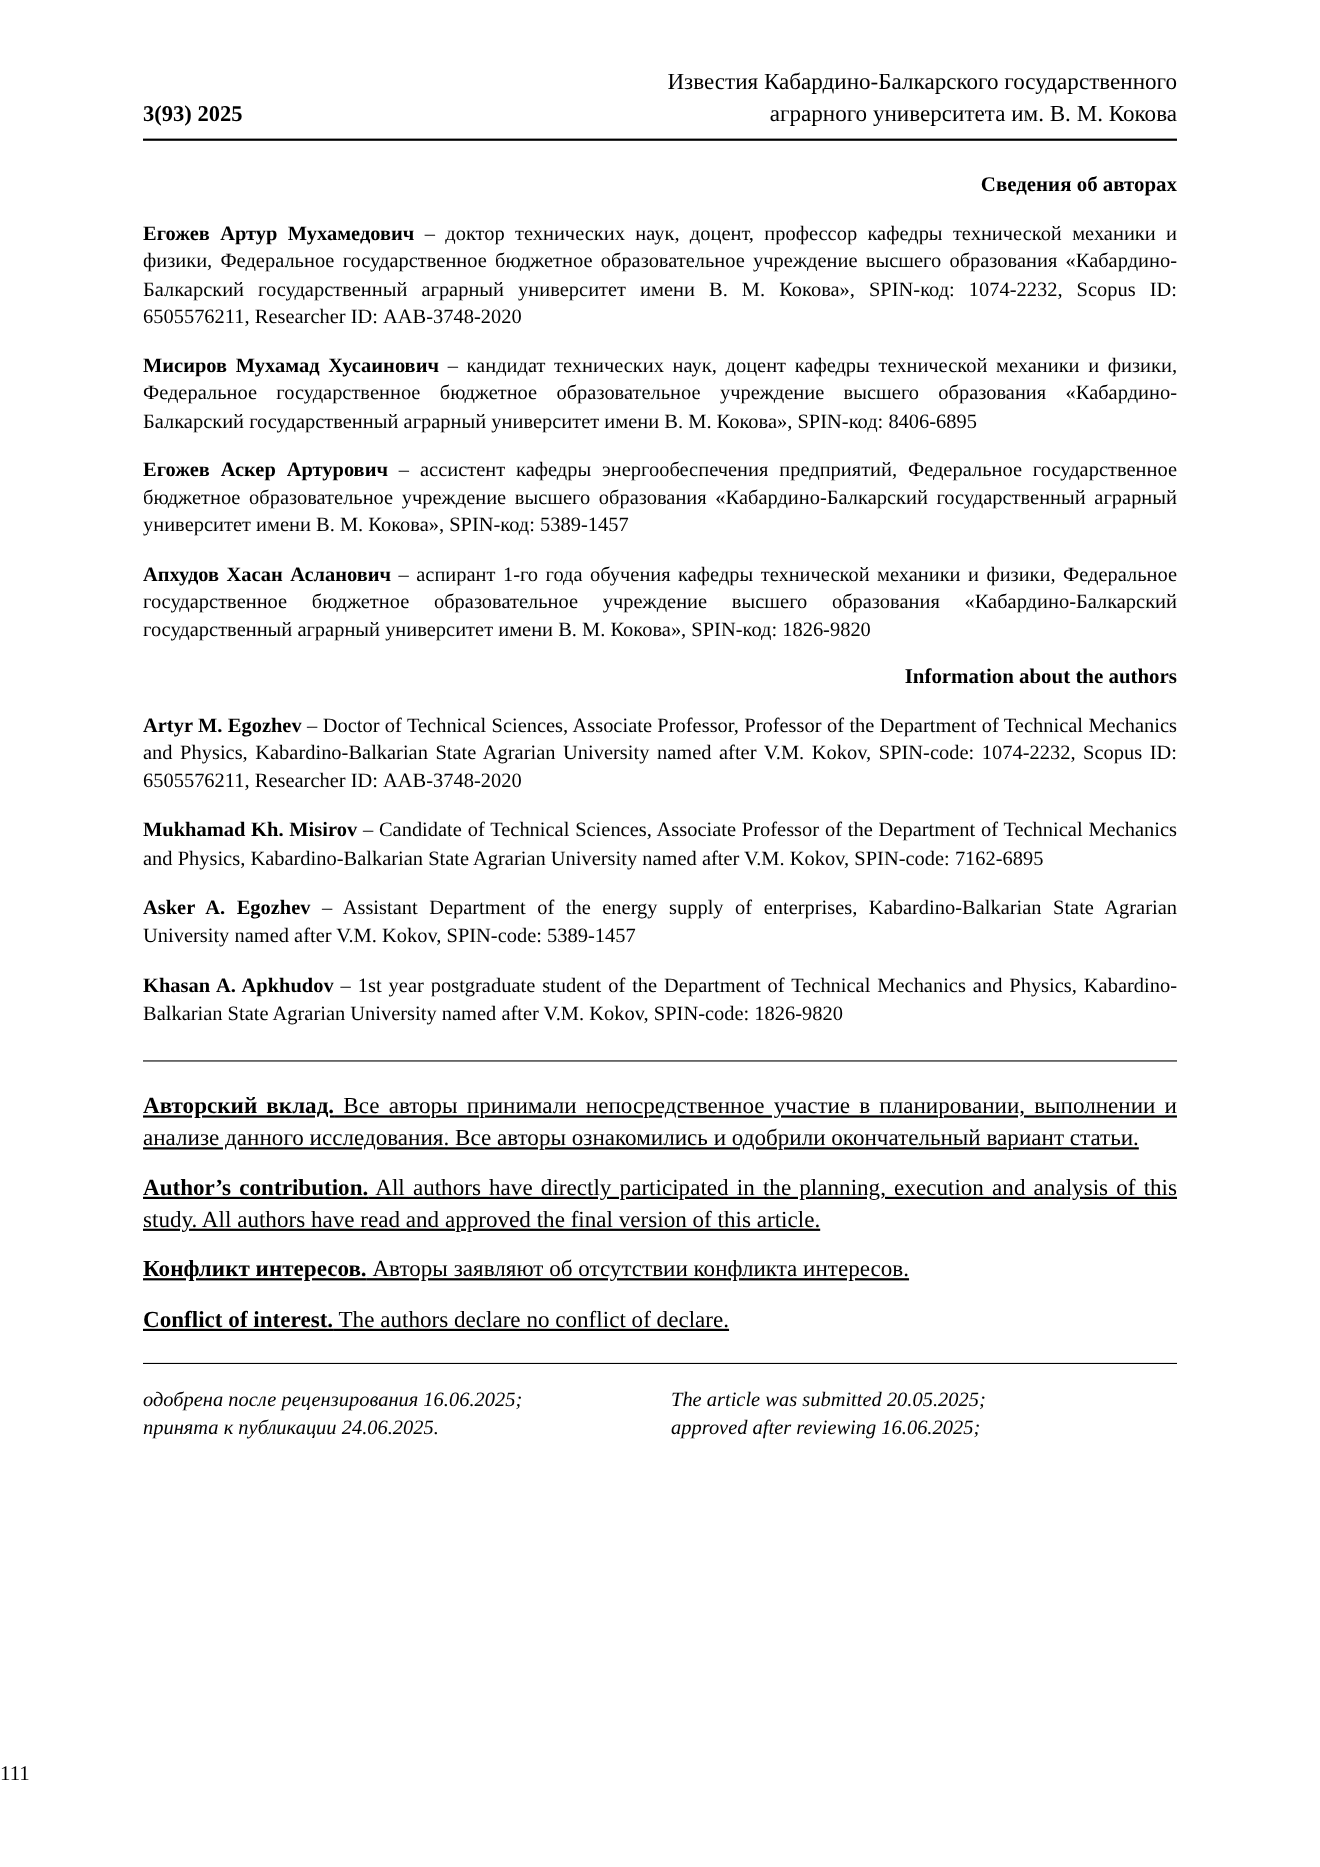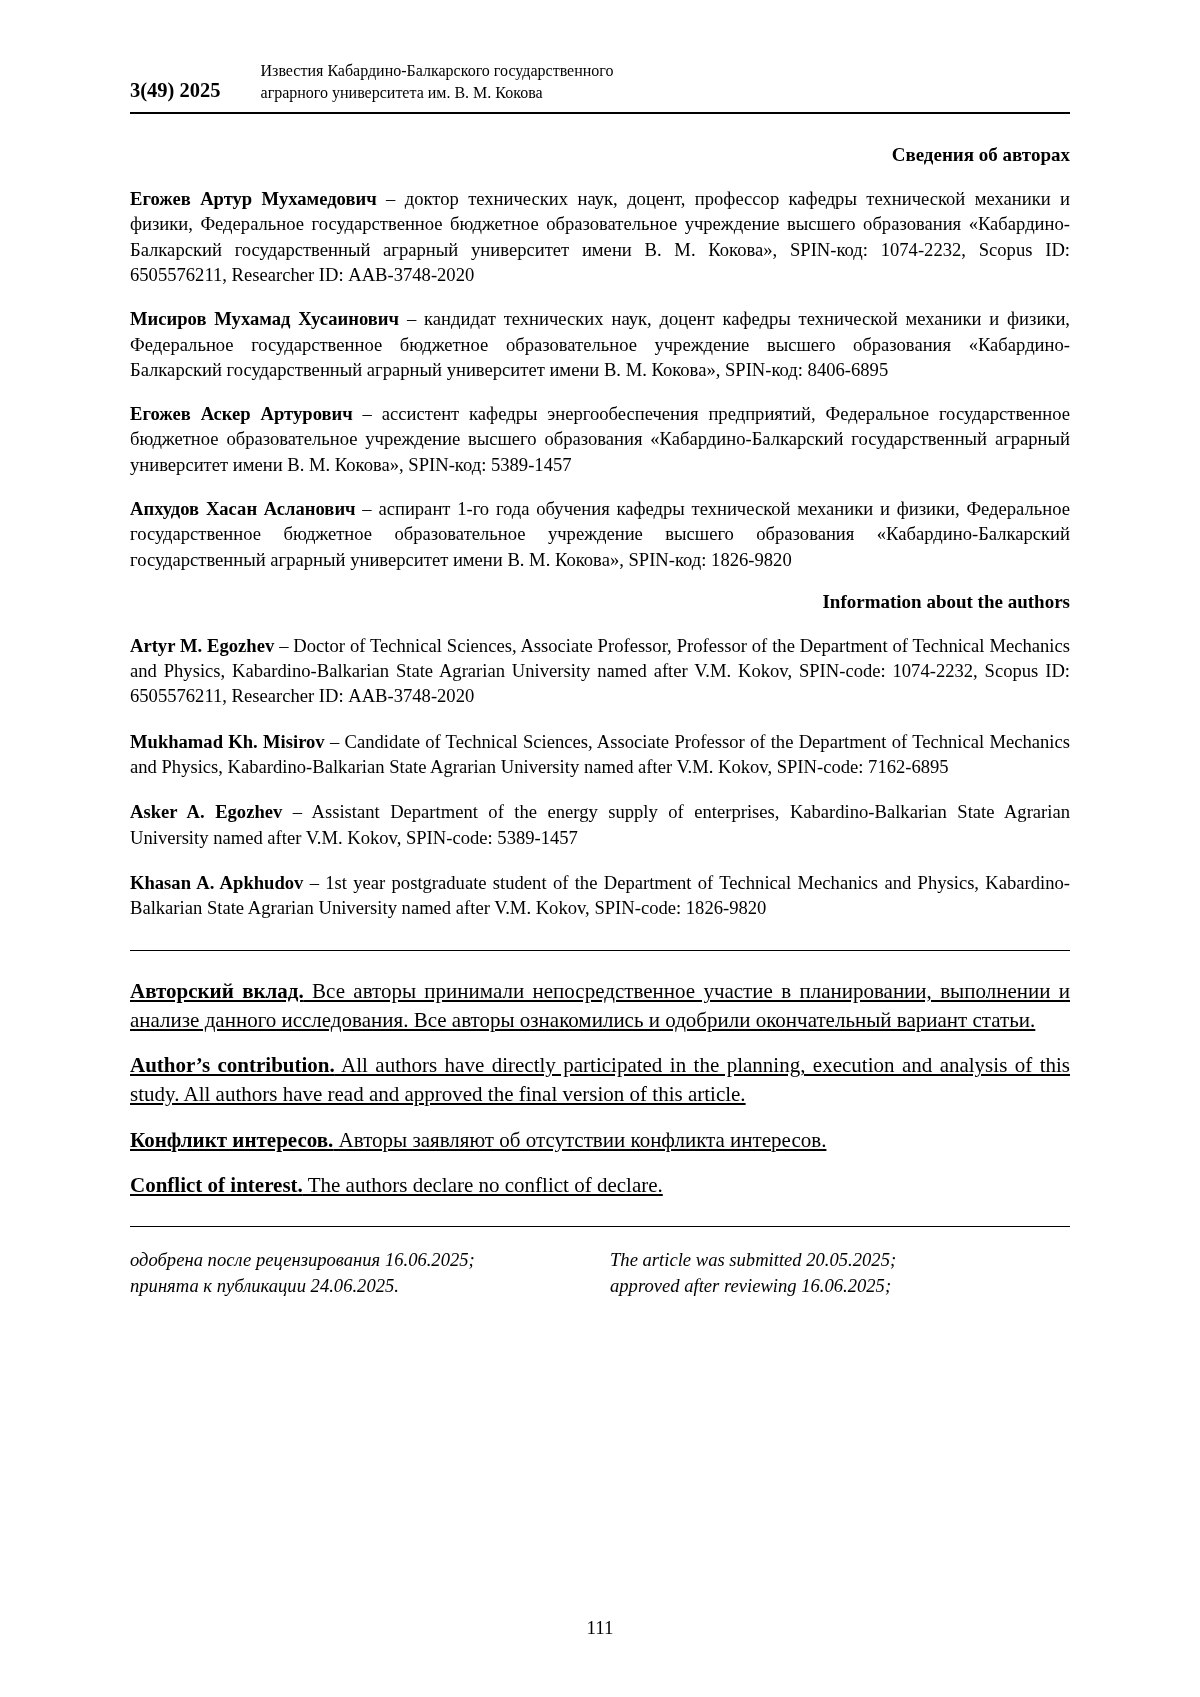--- a/index.html
+++ b/index.html
@@ -30,21 +30,22 @@
     justify-content: space-between;
     padding-bottom: 6px;
   }
   .issue {
     font-size: 20.5px;
     font-weight: bold;
     white-space: nowrap;
     padding-bottom: 2px;
   }
   .journal-title {
-    font-size: 16px;
+    text-align: right;
+    font-size: 21px;
     line-height: 1.38;
     flex: 1;
     padding-left: 40px;
   }
   .journal-title div { white-space: nowrap; }
   .header-rule {
     border-bottom: 2.5px solid #000;
     margin-top: 2px;
     margin-bottom: 30px;
   }
@@ -105,34 +106,33 @@
   .dates .col {
     width: 50%;
   }
   .dates .col.right {
     padding-left: 20px;
   }
 
   
   .page-number {
     position: absolute;
-    bottom: 58px;
+    bottom: 73px;
     left: 0;
     width: 1200px;
-    text-align: center;
     font-size: 19px;
   }
 </style>
 </head>
 <body>
 
 <div class="page">
 
   <div class="header">
-    <div class="issue">3(49) 2025</div>
+    <div class="issue">3(93) 2025</div>
     <div class="journal-title">
       <div>Известия Кабардино-Балкарского государственного</div>
       <div>аграрного университета им. В. М. Кокова</div>
     </div>
   </div>
   <div class="header-rule"></div>
 
   <div class="section-title">Сведения об авторах</div>
 
   <div class="author-block">

